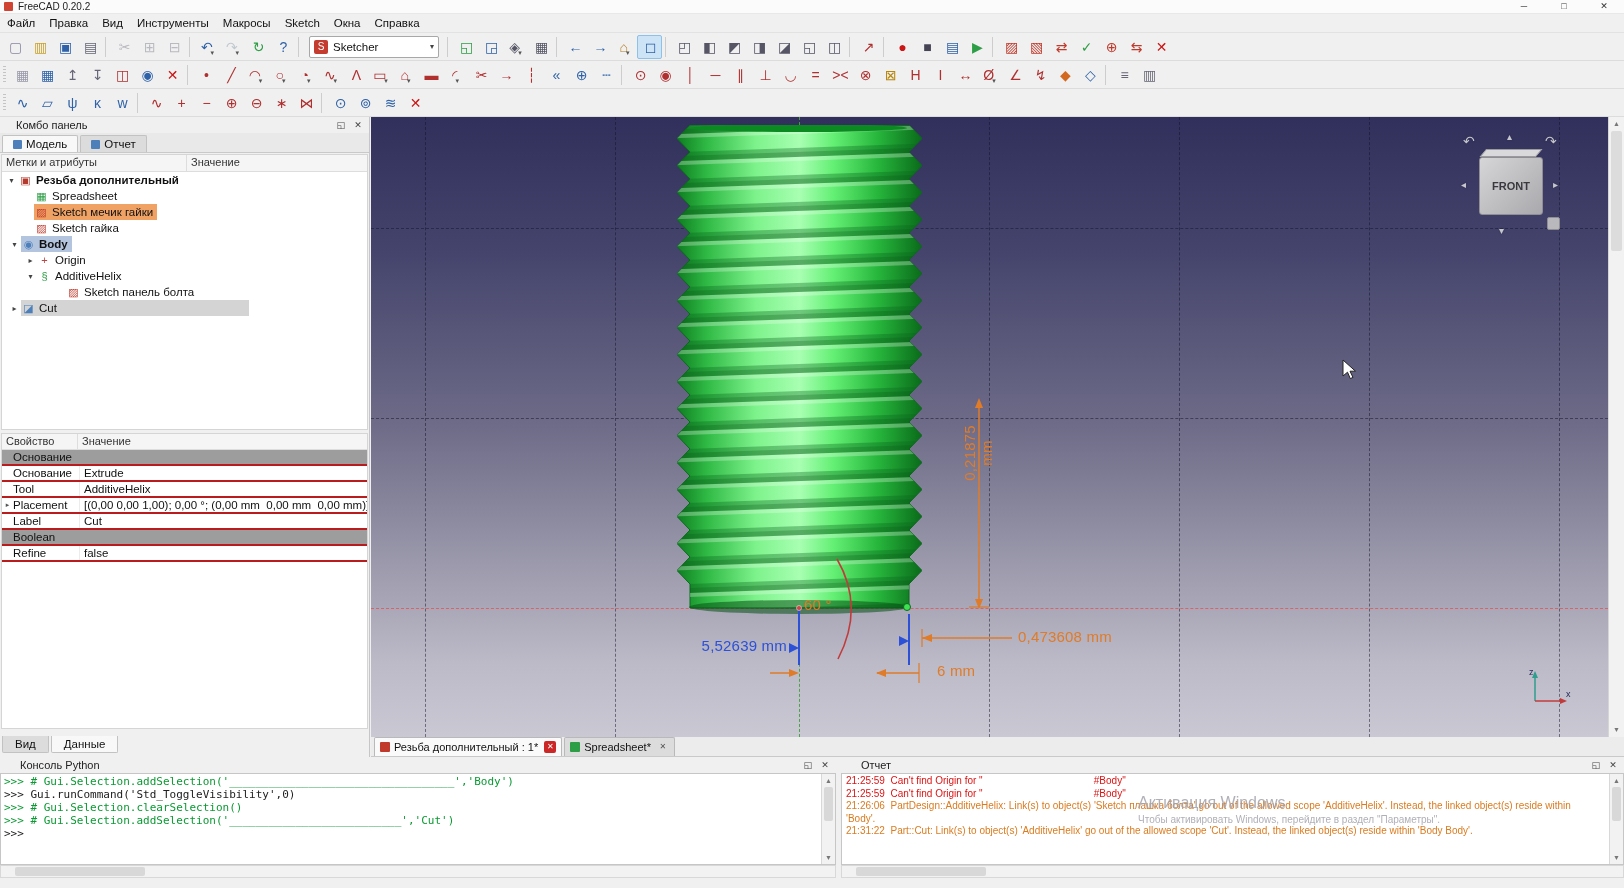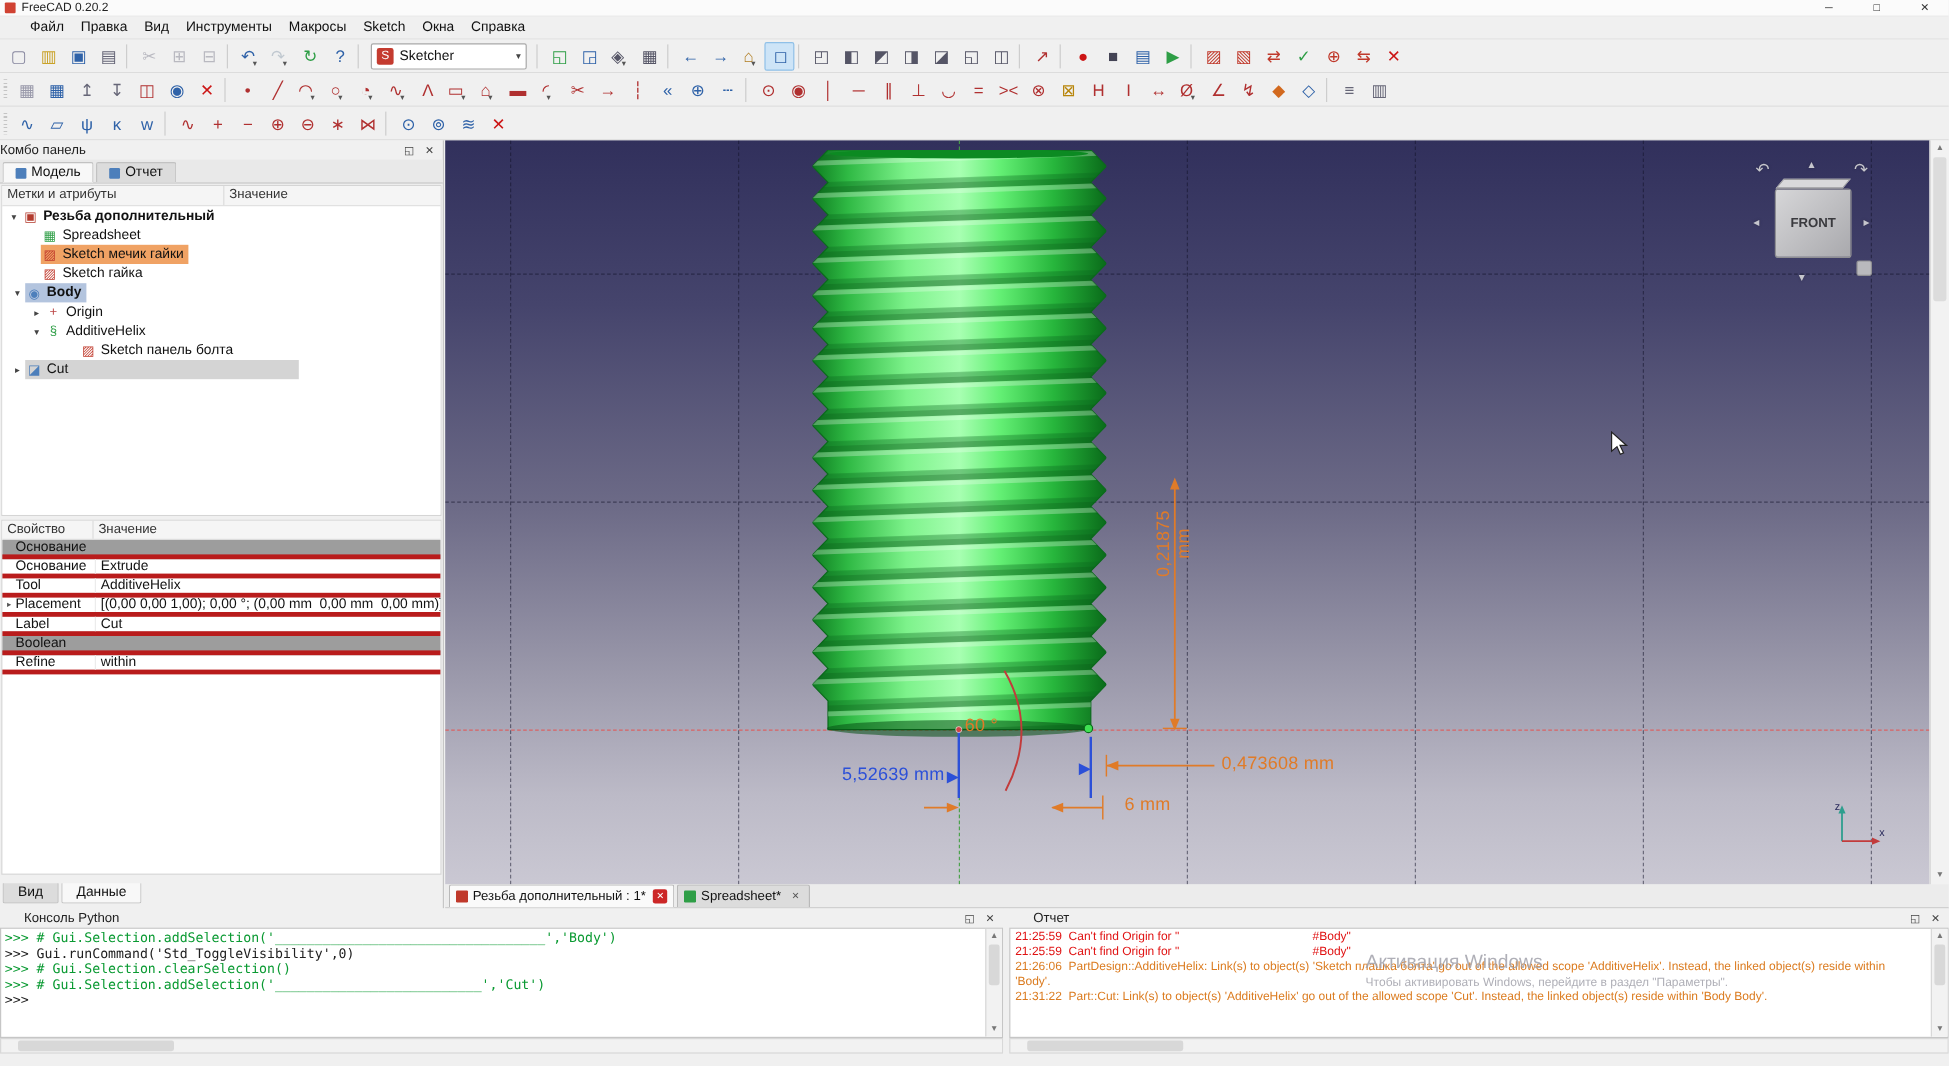--- a/index.html
+++ b/index.html
@@ -7,21 +7,21 @@
 body{font-family:"Liberation Sans",sans-serif;font-size:12px;background:#f0f0f0;position:relative;color:#111}
 
 
 #titlebar{position:absolute;left:0;top:0;width:100%;height:14px;background:#fbfbfb;display:flex;align-items:center;border-bottom:1px solid #e8e8e8}
 .title-icon{width:9px;height:9px;background:#d04232;margin:0 5px 0 4px;border-radius:1px;flex:none}
 #window-title{font-size:10px;color:#222}
 .win-controls{margin-left:auto;display:flex;height:100%}
 .win-btn{width:40px;height:14px;text-align:center;font-size:9px;line-height:13px;color:#333}
 
 
-#menubar{position:absolute;left:0;top:14px;width:100%;height:19px;background:#f0f0f0;display:flex;align-items:center;border-bottom:1px solid #e2e2e2;padding-left:18px}
+#menubar{position:absolute;left:0;top:14px;width:100%;height:19px;background:#f0f0f0;display:flex;align-items:center;border-bottom:1px solid #e2e2e2;padding-left:0}
 .menu-item{padding:1px 7px;font-size:11.5px;color:#111}
 
 
 .tbrow{position:absolute;left:0;width:100%;height:28px;background:#f0f0f0;border-bottom:1px solid #dcdcdc;display:flex;align-items:center;padding-left:2px}
 #tb1{top:33px}#tb2{top:61px}#tb3{top:89px}
 .tb-group{display:contents}
 .tbi{width:25px;height:24px;display:inline-flex;align-items:center;justify-content:center;font-size:14px;border-radius:2px;flex:none;position:relative}
 .tbi .g{line-height:1}
 .tbi .dd{font-size:7px;color:#555;margin-left:-2px;align-self:flex-end;padding-bottom:2px}
 .tbi.sep{width:9px}
@@ -30,21 +30,21 @@
 .tbi.grip::after{content:"";width:3px;height:18px;margin:auto;background:repeating-linear-gradient(180deg,#c4c4c4 0 1px,transparent 1px 3px)}
 .tbi.active{background:#cde4f7;border:1px solid #8fc0e8}
 .tbi.disabled .g{opacity:.45}
 .wb-combo{height:22px;border:1px solid #a8a8a8;background:#fff;display:flex;align-items:center;padding:0 4px;margin:0 5px;width:130px;border-radius:2px;flex:none}
 .wb-combo .wbicon{width:14px;height:14px;background:#c43b2f;color:#fff;font-size:10px;display:flex;align-items:center;justify-content:center;margin-right:5px;border-radius:2px;flex:none}
 .wb-combo .wblabel{font-size:11.5px}
 .wb-combo .cbarrow{margin-left:auto;font-size:8px;color:#444}
 
 
 #combo-panel{position:absolute;left:0;top:117px;width:370px;height:640px;background:#f0f0f0;border-right:1px solid #c6c6c6}
-.panel-title{height:16px;display:flex;align-items:center;padding-left:0;font-size:11px;color:#222}
+.panel-title{height:16px;display:flex;align-items:center;padding-left:16px;font-size:11px;color:#222}
 .pt-btns{margin-left:auto;display:flex;gap:3px;padding-right:4px}
 .pt-btn{width:14px;height:13px;font-size:9px;line-height:12px;text-align:center;color:#444}
 .cp-tabs{position:absolute;top:16px;left:0;right:0;height:20px;display:flex;padding-left:2px;border-bottom:1px solid #c9c9c9;background:#e9e9e9;align-items:flex-end}
 .cp-tab{padding:2px 10px 2px;font-size:11.5px;border:1px solid #c2c2c2;border-bottom:none;background:#dcdcdc;margin-right:2px;border-radius:2px 2px 0 0;display:flex;align-items:center;gap:4px}
 .cp-tab.active{background:#f8f8f8}
 .cp-tab .tabicon{width:9px;height:9px;background:#4d7fbb;border-radius:1px}
 #tree-wrap{position:absolute;top:37px;left:1px;right:1px;height:276px;background:#fff;border:1px solid #d5d5d5}
 .tree-cols{display:flex;height:17px;background:#f5f5f5;border-bottom:1px solid #ddd;font-size:11px;color:#333}
 .tree-col1{width:185px;padding:1px 4px;border-right:1px solid #ddd}
 .tree-col2{flex:1;padding:1px 4px}
@@ -54,21 +54,21 @@
 .hl{display:inline-flex;align-items:center;height:16px;padding-right:4px}
 .ticon{width:15px;font-size:11px;text-align:center;margin-right:3px;flex:none}
 .hl.bold .tlabel{font-weight:bold}
 .hl.sel-orange{background:#f0a264}
 .hl.sel-blue{background:#b3c4de}
 .hl.sel-gray{background:#d4d4d4;min-width:228px}
 #props-wrap{position:absolute;top:316px;left:1px;right:1px;height:296px;background:#fff;border:1px solid #d5d5d5}
 .pcols{display:flex;height:16px;background:#f5f5f5;border-bottom:1px solid #ddd;font-size:11px;color:#333}
 .pcol1{width:76px;padding:1px 4px;border-right:1px solid #ddd}
 .pcol2{flex:1;padding:1px 4px}
-#prop-rows .prow{display:flex;height:16px;border-bottom:4px solid #b91c1c;font-size:11.5px;align-items:center}
+#prop-rows .prow{display:flex;height:16px;border-bottom:2px solid #b91c1c;font-size:11.5px;align-items:center}
 .pexp{width:11px;font-size:7px;color:#555;text-align:center;flex:none}
 .pname{width:66px;flex:none;overflow:hidden;white-space:nowrap}
 .pval{flex:1;border-left:1px solid #ececec;padding-left:4px;white-space:pre;overflow:hidden;height:100%;display:flex;align-items:center}
 .prow.group{background:#9d9d9d}
 .prow.group .pval{border:none}
 #cp-bottom-tabs{position:absolute;bottom:4px;left:2px;display:flex}
 .cpb-tab{padding:2px 12px;font-size:11.5px;border:1px solid #c2c2c2;background:#dcdcdc;border-top:none;border-radius:0 0 2px 2px;margin-right:2px}
 .cpb-tab.active{background:#f8f8f8}
 
 
@@ -657,21 +657,21 @@
           <span class="pval">Cut</span>
         </div>
         <div class="prow group">
           <span class="pexp"></span>
           <span class="pname">Boolean</span>
           <span class="pval"></span>
         </div>
         <div class="prow">
           <span class="pexp"></span>
           <span class="pname">Refine</span>
-          <span class="pval">within</span>
+          <span class="pval">false</span>
         </div>
       </div>
   </div>
 
   <div id="cp-bottom-tabs">
 
   <span class="cpb-tab">Вид</span>
       <span class="cpb-tab active">Данные</span>
     </div>
 </div>

